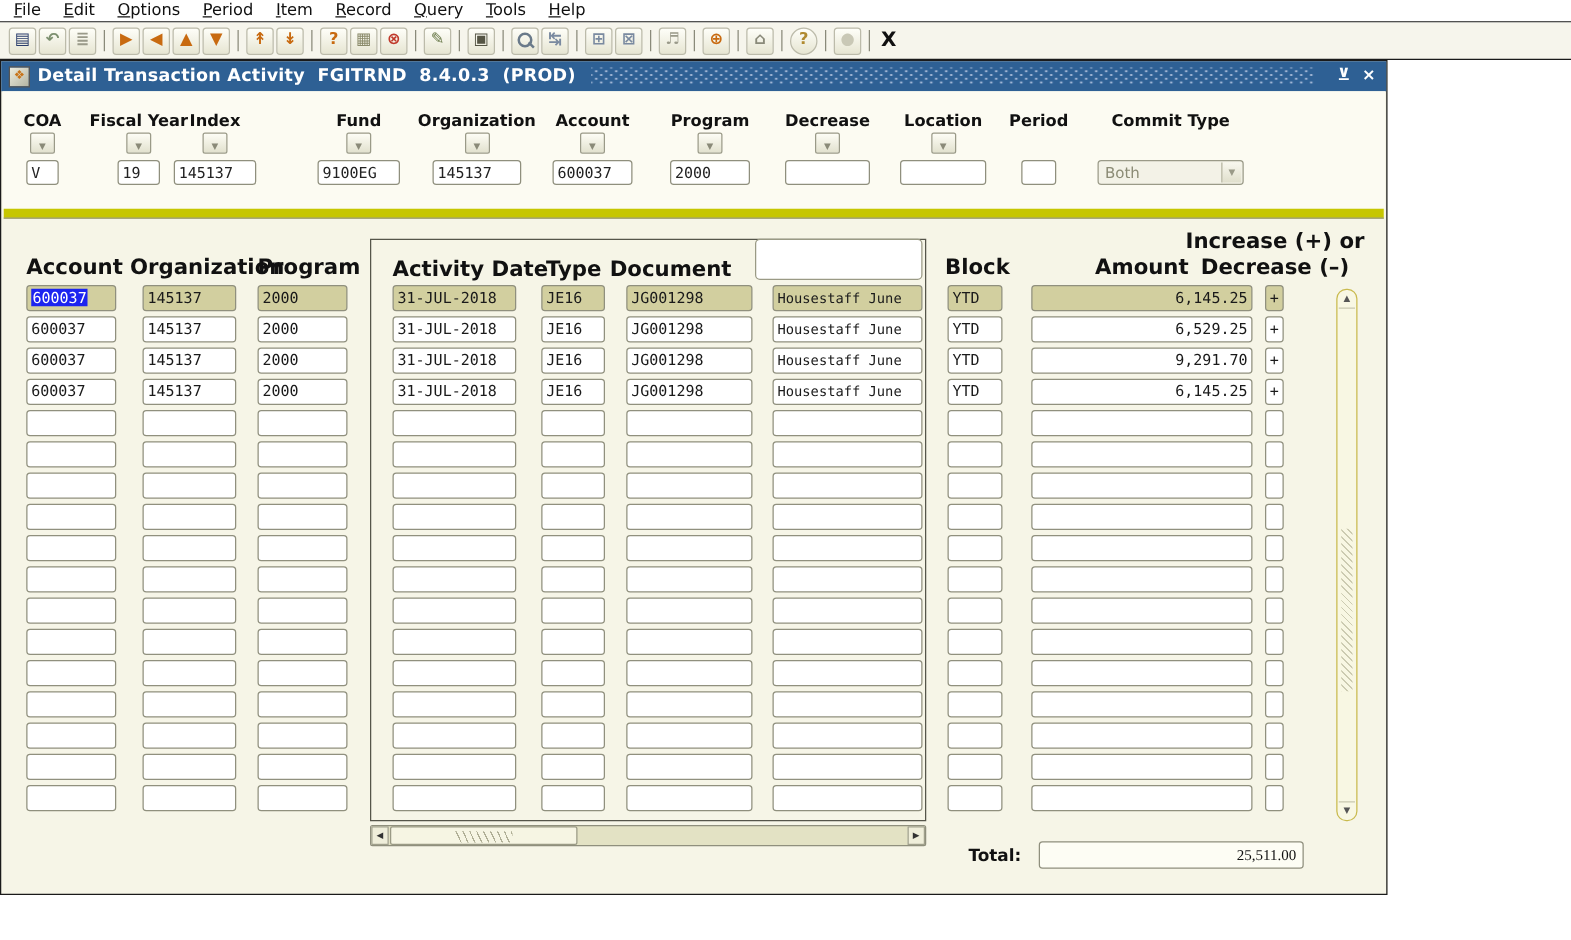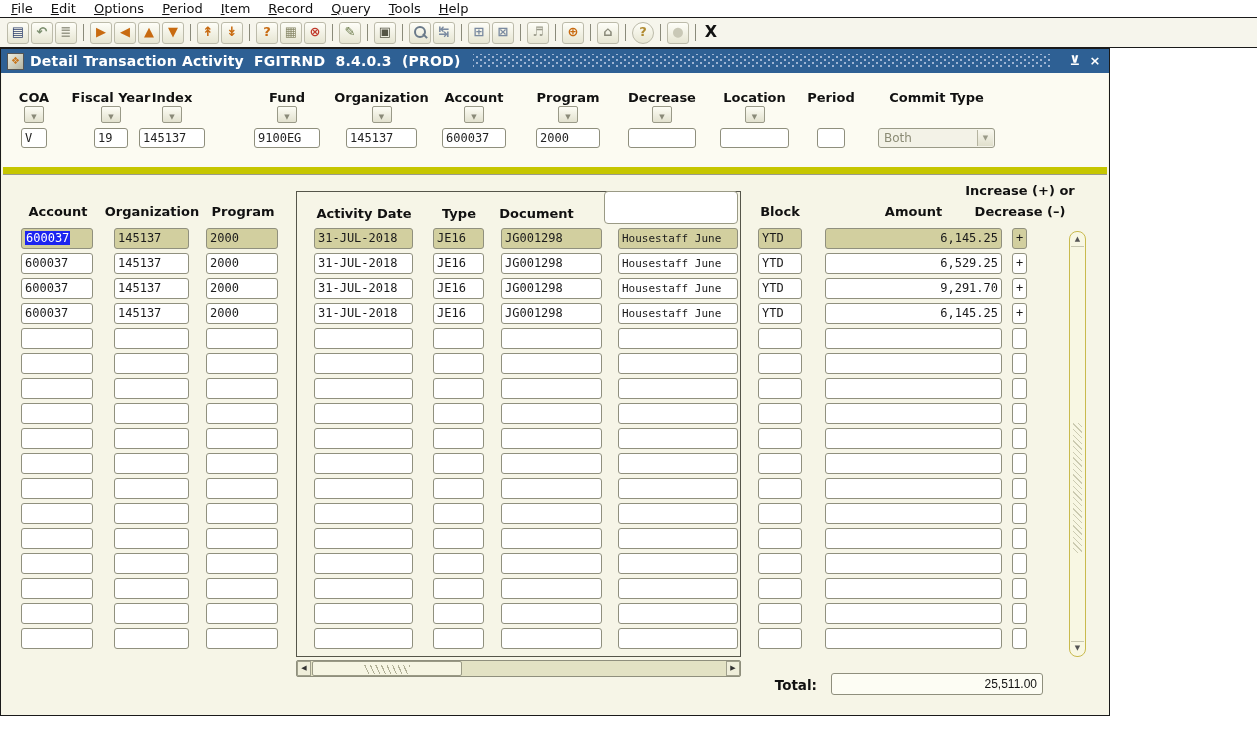--- a/index.html
+++ b/index.html
@@ -56,21 +56,21 @@
   .kb-per{left:816px;width:28px}
   .kb-commit{left:877px;width:117px}
   .kb-select{position:absolute;top:38px;left:0;width:100%;height:20px;border:1px solid #9a9a88;border-radius:3px;background:#f3f2e7;
     box-sizing:border-box;color:#8b8b75;font-size:12px;line-height:18px;padding:0 18px 0 5px;cursor:default}
   .kb-select-arrow{position:absolute;right:1px;top:1px;width:15px;height:16px;border-left:1px solid #b5b4a0;text-align:center;
     font-size:7px;line-height:16px;color:#9a9a88;background:linear-gradient(#f8f7ee,#e0dfcc)}
 
   .sep-bar{position:absolute;left:2px;top:118px;width:calc(100% - 4px);height:7px;background:#c6c600;border-bottom:1px solid #9a9a8a}
 
   
-  .col-h{position:absolute;font-weight:bold;font-size:13px;color:#111;text-align:center;white-space:nowrap}
+  .col-h{position:absolute;font-weight:bold;font-size:17px;color:#111;text-align:center;white-space:nowrap}
   .h-account{left:20px;top:155px;width:74px}
   .h-org{left:103px;top:155px;width:96px}
   .h-program{left:205px;top:155px;width:74px}
   .h-date{left:313px;top:157px;width:100px}
   .h-type{left:432px;top:157px;width:52px}
   .h-doc{left:484px;top:157px;width:103px}
   .h-field{left:755px;top:155px;width:48px}
   .h-amount{left:850px;top:155px;width:125px}
   .h-sign1{left:945px;top:134px;width:148px}
   .h-sign2{left:945px;top:155px;width:148px}
@@ -103,21 +103,21 @@
 
   .hscroll{position:absolute;left:295px;top:611px;width:445px;height:17px;border:1px solid #8f8f7d;background:#e3e2c4;box-sizing:border-box;border-radius:2px}
   .hs-btn{position:absolute;top:0;width:14px;height:15px;background:#efeeda;border:1px solid #a0a08c;text-align:center;font-size:7px;line-height:13px;color:#333;box-sizing:border-box;cursor:default}
   .hs-left{left:0}.hs-right{right:0}
   .hs-thumb{position:absolute;left:15px;top:0;width:150px;height:15px;background:#f6f5e3;border:1px solid #9a9a85;border-radius:2px;box-sizing:border-box}
   .hs-thumb-hash{position:absolute;left:50%;top:3px;transform:translateX(-50%);width:46px;height:9px;background:repeating-linear-gradient(65deg,transparent 0 4px,#b0af96 4px 5px)}
 
   
   .total-label{position:absolute;left:746px;top:628px;width:70px;text-align:right;font-weight:bold;font-size:13.5px}
   .total-field{position:absolute;left:830px;top:624px;width:212px;height:22px;background:#fdfdf4;border:1px solid #8f8f7d;border-radius:3px;
-    box-sizing:border-box;font-family:Liberation Sans, sans-serif;font-size:12px;line-height:20px;text-align:right;padding:0 5px}
+    box-sizing:border-box;font-family:Liberation Serif, serif;font-size:12px;line-height:20px;text-align:right;padding:0 5px}
 </style>
 </head>
 <body>
 
 <div class="menubar">
     <span class="menu-item">File</span>
     <span class="menu-item">Edit</span>
     <span class="menu-item">Options</span>
     <span class="menu-item">Period</span>
     <span class="menu-item">Item</span>

